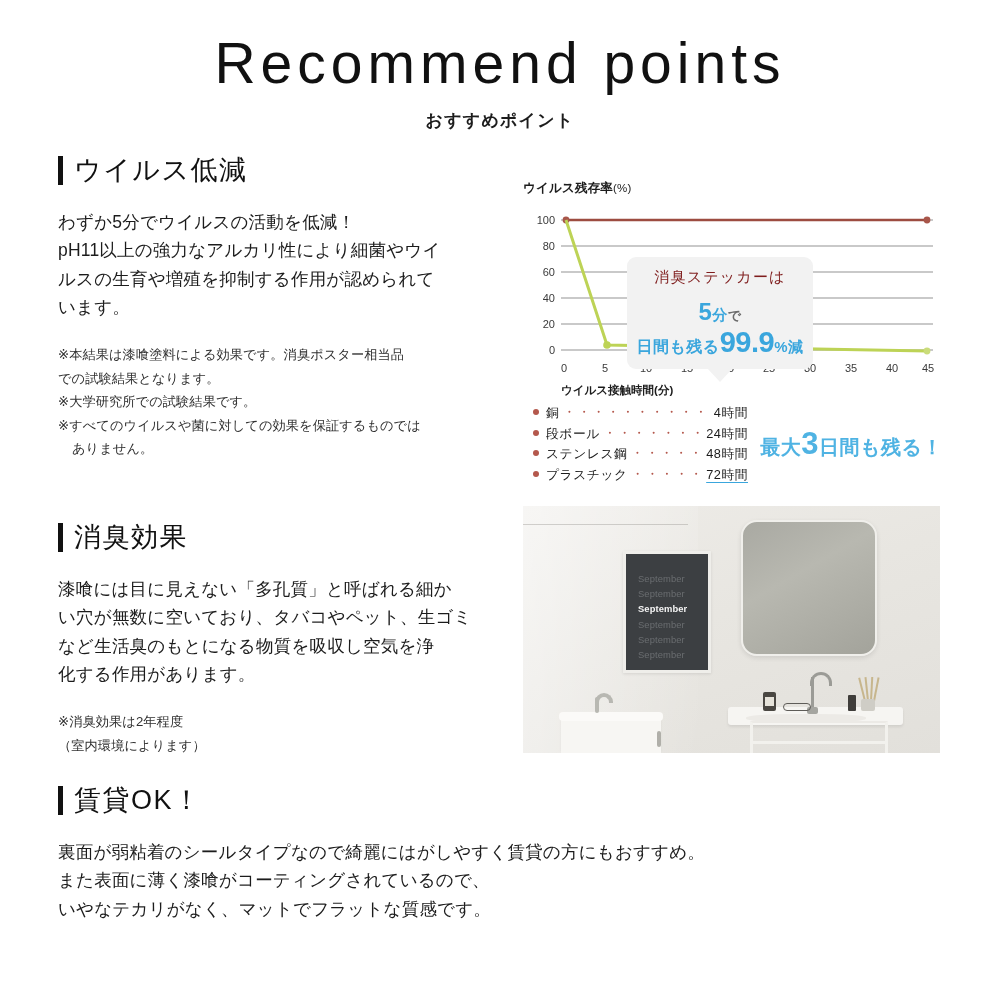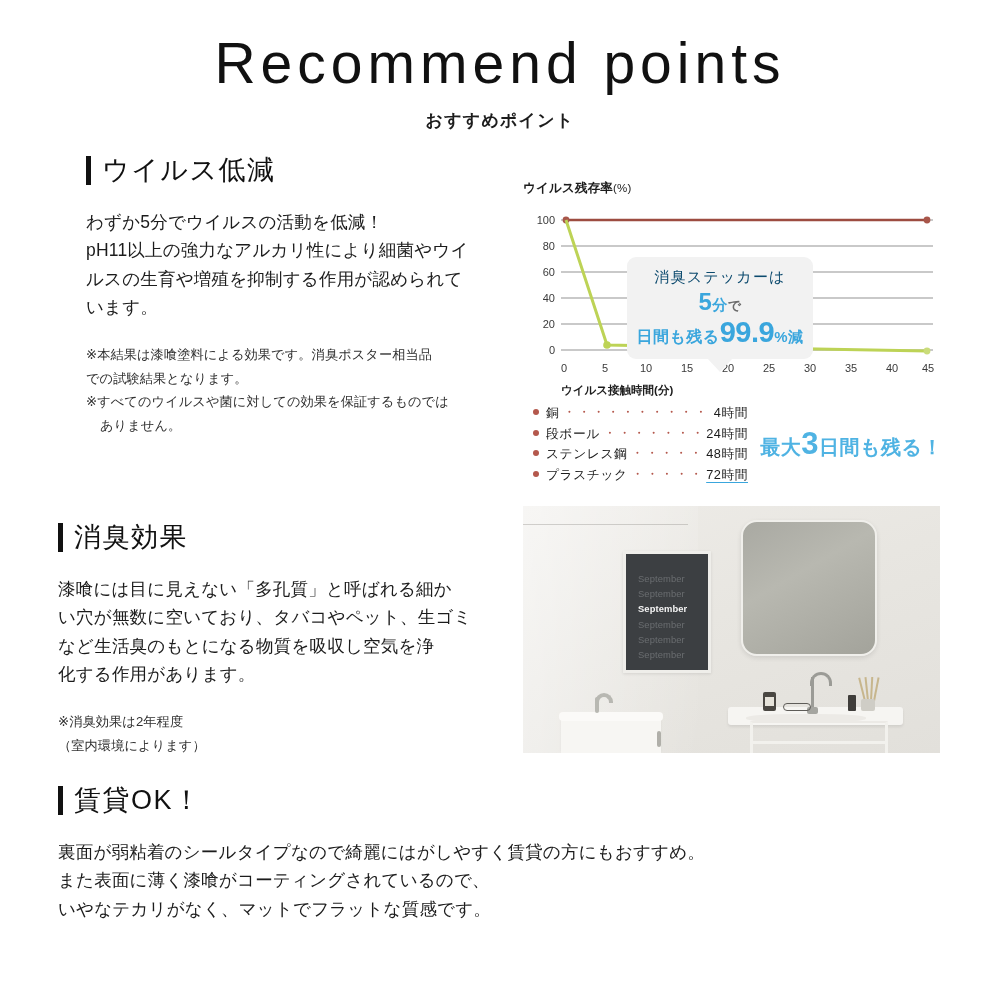--- a/index.html
+++ b/index.html
@@ -71,21 +71,21 @@
     letter-spacing: 0.1px;
   }
   .note-indent {
     padding-left: 14px;
   }
 
   
   .block {
     position: absolute;
   }
-  #sec1-left  { left: 58px;  top: 152px; width: 455px; margin-left: 28px; }
+  #sec1-left  { left: 58px;  top: 152px; width: 455px; }
   #sec2-left  { left: 58px;  top: 519px; width: 462px; }
   #sec3       { left: 58px;  top: 782px; width: 880px; }
 
   .sec-body { margin-top: 20px; }
   .sec-note { margin-top: 22px; }
 
   
   #chart-wrap {
     position: absolute;
     left: 523px;
@@ -132,23 +132,23 @@
     left: 50%;
     bottom: -13px;
     margin-left: -13px;
     width: 0; height: 0;
     border-left: 13px solid transparent;
     border-right: 13px solid transparent;
     border-top: 14px solid #f2f2f2;
   }
   .callout-l1 {
     font-size: 15px;
-    color: #0c4a6e;
+    color: #7f1d1d;
     letter-spacing: 1.2px;
-    margin-bottom: 3px;
+    margin-bottom: 13px;
     text-align: center;
   }
   .callout-l2, .callout-l3 {
     color: #3aa6dd;
     font-weight: 700;
     letter-spacing: 0.5px;
     line-height: 1.04;
   }
   .callout-l2 { font-size: 15px; }
   .callout-l2 .big { font-size: 24px; }
@@ -390,20 +390,21 @@
   </div>
   <div class="sec-body body-text">
     <div>わずか5分でウイルスの活動を低減！</div>
     <div>pH11以上の強力なアルカリ性により細菌やウイ</div>
     <div>ルスの生育や増殖を抑制する作用が認められて</div>
     <div>います。</div>
   </div>
   <div class="sec-note note-text">
     <div>※本結果は漆喰塗料による効果です。消臭ポスター相当品</div>
     <div>での試験結果となります。</div>
+    <div>※大学研究所での試験結果です。</div>
     <div>※すべてのウイルスや菌に対しての効果を保証するものでは</div>
     <div class="note-indent">ありません。</div>
   </div>
 </div>
 
 <div id="chart-wrap">
   <div class="chart-ylabel">
     <span>ウイルス残存率</span><span class="pct">(%)</span>
   </div>
 

